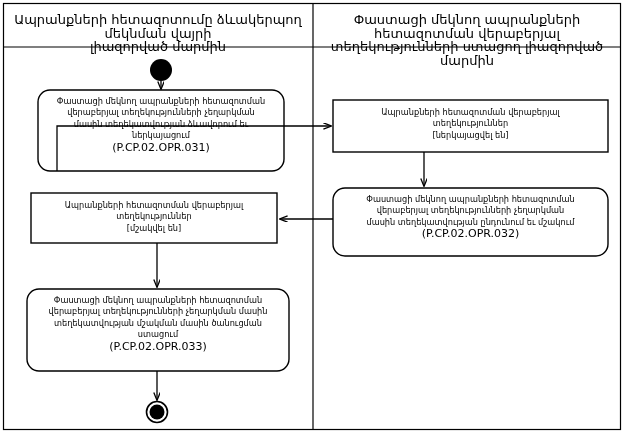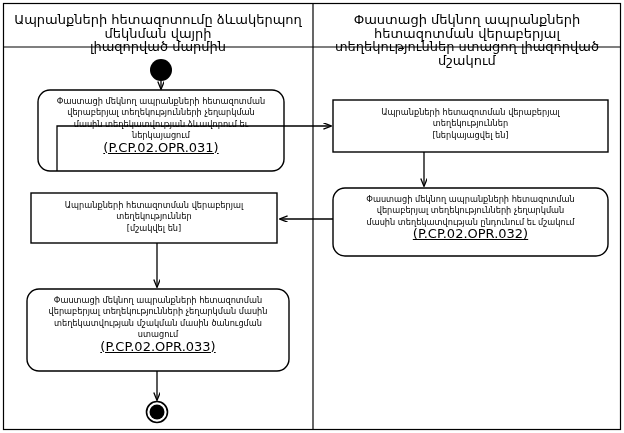--- a/index.html
+++ b/index.html
@@ -67,23 +67,22 @@
   }
   .lane-title {
     font-size: 13px;
     line-height: 13.5px;
   }
   .node-label {
     font-size: 8.2px;
     line-height: 11.4px;
   }
   .code-line {
-    font-size: 13px;
+    font-size: 11px;
     line-height: 11.4px;
-    text-decoration: underline;
   }
   .center-box {
     display: flex;
     align-items: center;
     justify-content: center;
     flex-direction: column;
   }
 </style>
 </head>
 <body>
@@ -131,21 +130,21 @@
 
     <path class="flow-line" d="M157,371 L157,400" marker-end="url(#arrowhead)"></path>
   </svg>
 
   <div class="txt lane-title center-box" style="left:8px; top:13px; width:300px;">
     <span>Ապրանքների հետազոտումը ձևակերպող  մեկնման վայրի
 լիազորված մարմին</span>
   </div>
   <div class="txt lane-title center-box" style="left:317px; top:13px; width:300px;">
     <span>Փաստացի մեկնող ապրանքների հետազոտման վերաբերյալ
-տեղեկություններ ստացող լիազորված մշակում</span>
+տեղեկությունների ստացող լիազորված մարմին</span>
   </div>
 
   <div class="txt node-label center-box" style="left:40px; top:96px; width:242px;">
     <span>Փաստացի մեկնող ապրանքների հետազոտման
 վերաբերյալ տեղեկությունների չեղարկման
 մասին տեղեկատվության ձևավորում եւ
 ներկայացում</span>
     <span class="code-line">(P.CP.02.OPR.031)</span>
   </div>
 

